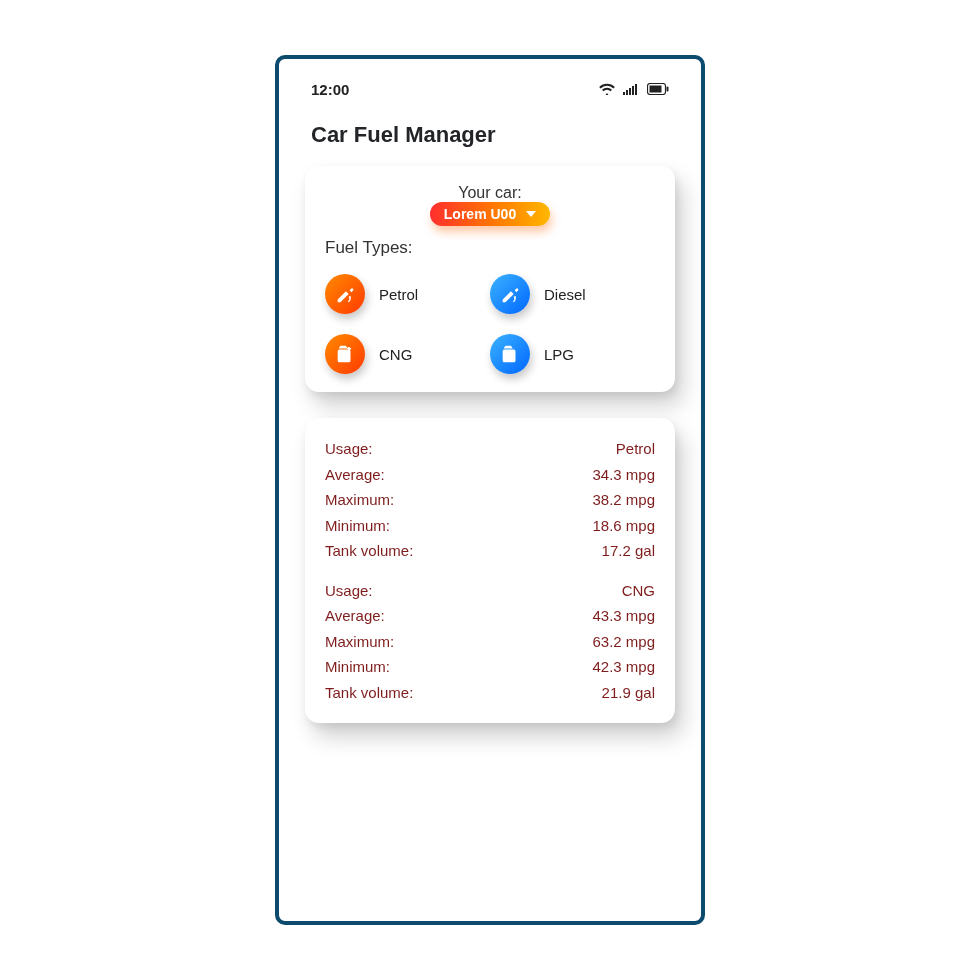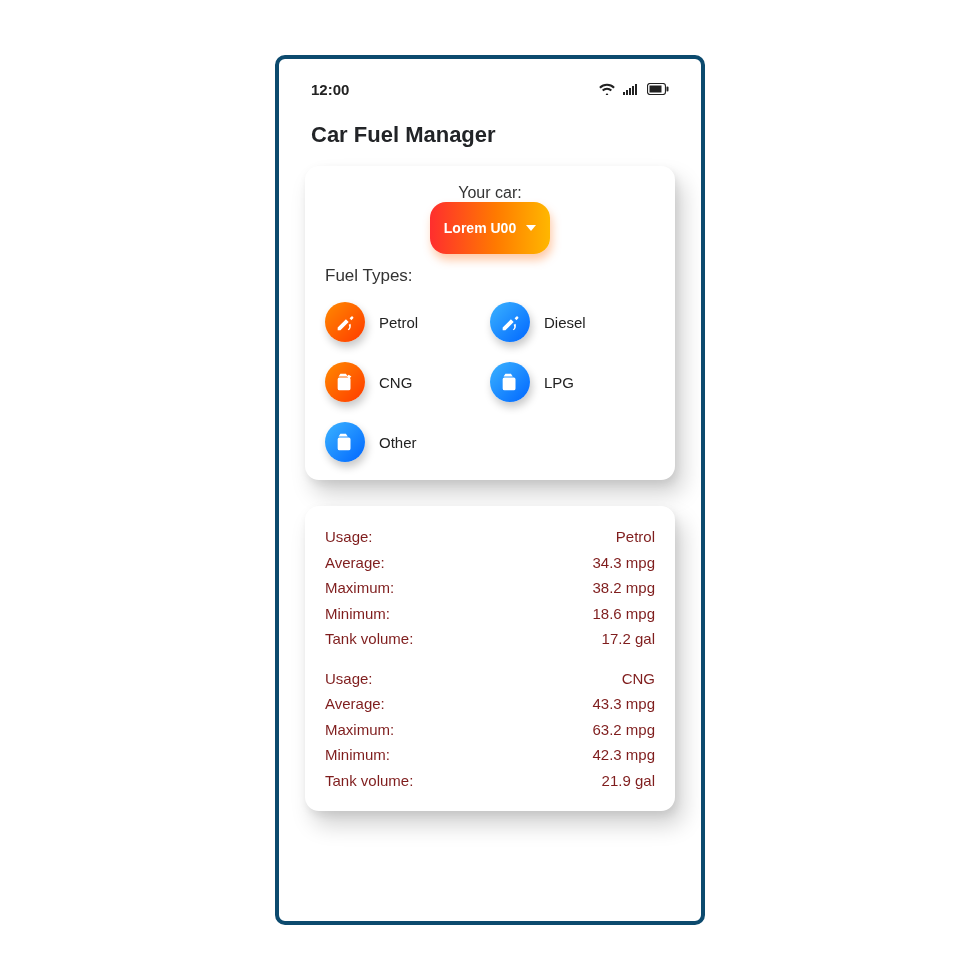--- a/index.html
+++ b/index.html
@@ -51,21 +51,21 @@
     justify-content: space-between;
     margin-bottom: 12px;
     flex-direction: column;
   }
   .car-label { font-size: 16px; color: #333; }
   .car-dropdown {
     background: linear-gradient(90deg, #ff2e2e 0%, #ff7a00 55%, #ffb700 100%);
     color: #fff;
     font-size: 14px;
     font-weight: 600;
-    padding: 18px 14px;
+    padding: 4px 14px;
     border-radius: 16px;
     display: flex;
     align-items: center;
     gap: 10px;
     box-shadow: 2px 6px 10px rgba(255,100,0,0.35);
   }
   .chev { width:0;height:0;border-left:5px solid transparent;border-right:5px solid transparent;border-top:6px solid #fff; }
   .subheading {
     font-size: 17px;
     color: #333;
@@ -171,28 +171,20 @@
         <span class="lbl">CNG</span>
       </div>
       <div class="fuel-item">
         <div class="icn grad-blue">
           <svg viewBox="0 0 24 24" fill="#fff">
               <path d="M6 7h10a2 2 0 012 2v10a2 2 0 01-2 2H6a2 2 0 01-2-2V9a2 2 0 012-2zm1-4h6l2 3H5l2-3z"></path>
             </svg>
         </div>
         <span class="lbl">LPG</span>
       </div>
-      <div class="fuel-item">
-        <div class="icn grad-blue">
-          <svg viewBox="0 0 24 24" fill="#fff">
-              <path d="M6 7h10a2 2 0 012 2v10a2 2 0 01-2 2H6a2 2 0 01-2-2V9a2 2 0 012-2zm1-4h6l2 3H5l2-3z"></path>
-            </svg>
-        </div>
-        <span class="lbl">Other</span>
-      </div>
     </div>
   </div>
 
   <div class="card">
     <div class="stats-block">
       <div class="stats-row">
           <span>Usage:</span>
           <span>Petrol</span>
         </div>
       <div class="stats-row">

